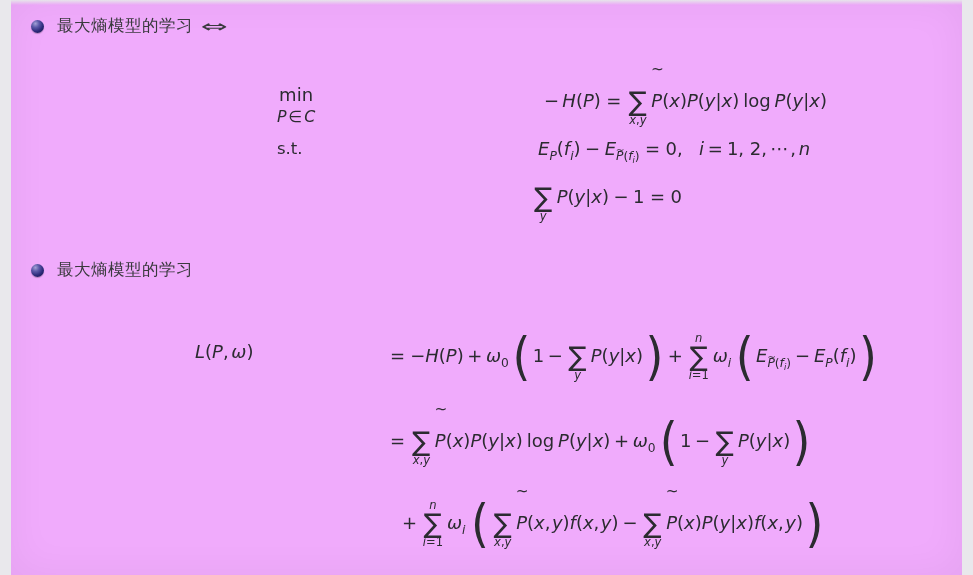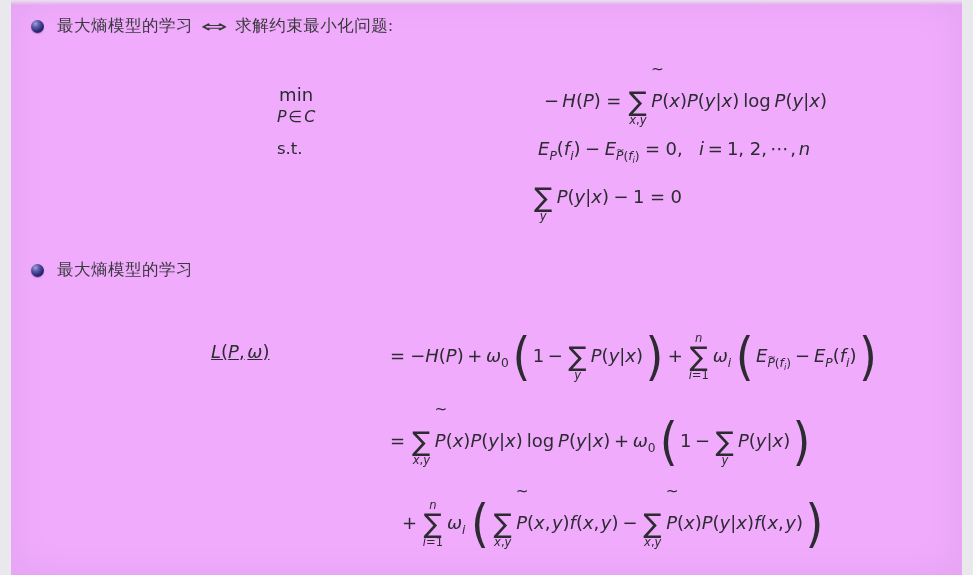--- a/index.html
+++ b/index.html
@@ -48,21 +48,20 @@
 </style>
 </head>
 <body>
 
 <div class="slide">
 
   <div class="bullet-row" style="left:20px;top:14px;">
     <span class="ball"></span>
     <span class="cjk">最大熵模型的学习</span>
     <span class="arrow">⇔</span>
-    <span class="cjk">求解约束最小化问题:</span>
   </div>
 
   <div class="math" style="position:absolute;left:266px;top:84px;"><span class="mstack">
         <span class="srow"><span class="mu">min</span></span>
         <span class="srow srow-bot"><span class="mi">P</span><span class="msp" style="width: 0.12em;"></span><span class="mu">∈</span><span class="msp" style="width: 0.12em;"></span><span class="mi">C</span></span>
       </span></div>
   <div class="fline math" style="left:533px;top:70px;"><span class="mu">−</span><span class="msp" style="width: 0.18em;"></span><span class="mi">H</span><span class="mu">(</span><span class="mi">P</span><span class="mu">)</span><span class="msp" style="width: 0.3em;"></span><span class="mu">=</span><span class="msp" style="width: 0.3em;"></span><span class="msum">
         <span class="slim"></span>
         <span class="ssig">∑</span>
         <span class="slim"><span class="mi">x</span><span class="mu">,</span><span class="mi">y</span></span>
@@ -73,21 +72,21 @@
         <span class="slim"></span>
         <span class="ssig">∑</span>
         <span class="slim"><span class="mi">y</span></span>
       </span><span class="msp" style="width: 0.12em;"></span><span class="mi">P</span><span class="mu">(</span><span class="mi">y</span><span class="mu">|</span><span class="mi">x</span><span class="mu">)</span><span class="msp" style="width: 0.25em;"></span><span class="mu">−</span><span class="msp" style="width: 0.25em;"></span><span class="mu">1</span><span class="msp" style="width: 0.3em;"></span><span class="mu">=</span><span class="msp" style="width: 0.3em;"></span><span class="mu">0</span></div>
 
   <div class="bullet-row" style="left:20px;top:258px;">
     <span class="ball"></span>
     <span class="cjk">最大熵模型的学习</span>
   </div>
 
-  <div class="fline-sm math" style="left:200px;top:337px;text-decoration:underline;"><span class="mi">L</span><span class="mu">(</span><span class="mi">P</span><span class="mu">,</span><span class="msp" style="width: 0.15em;"></span><span class="mi">ω</span><span class="mu">)</span></div>
+  <div class="fline-sm math" style="left:184px;top:337px;"><span class="mi">L</span><span class="mu">(</span><span class="mi">P</span><span class="mu">,</span><span class="msp" style="width: 0.15em;"></span><span class="mi">ω</span><span class="mu">)</span></div>
   <div class="fline math" style="left:379px;top:325px;"><span class="mu">=</span><span class="msp" style="width: 0.28em;"></span><span class="mu">−</span><span class="mi">H</span><span class="mu">(</span><span class="mi">P</span><span class="mu">)</span><span class="msp" style="width: 0.2em;"></span><span class="mu">+</span><span class="msp" style="width: 0.2em;"></span><span class="mi">ω</span><span class="msub"><span class="mu">0</span></span><span class="msp" style="width: 0.15em;"></span><span class="mbig">(</span><span class="msp" style="width: 0.08em;"></span><span class="mu">1</span><span class="msp" style="width: 0.2em;"></span><span class="mu">−</span><span class="msp" style="width: 0.2em;"></span><span class="msum">
         <span class="slim"></span>
         <span class="ssig">∑</span>
         <span class="slim"><span class="mi">y</span></span>
       </span><span class="msp" style="width: 0.1em;"></span><span class="mi">P</span><span class="mu">(</span><span class="mi">y</span><span class="mu">|</span><span class="mi">x</span><span class="mu">)</span><span class="msp" style="width: 0.08em;"></span><span class="mbig">)</span><span class="msp" style="width: 0.2em;"></span><span class="mu">+</span><span class="msp" style="width: 0.2em;"></span><span class="msum">
         <span class="slim"><span class="mi">n</span></span>
         <span class="ssig">∑</span>
         <span class="slim"><span class="mi">i</span><span class="mu">=</span><span class="mu">1</span></span>
       </span><span class="msp" style="width: 0.1em;"></span><span class="mi">ω</span><span class="msub"><span class="mi">i</span></span><span class="msp" style="width: 0.2em;"></span><span class="mbig">(</span><span class="msp" style="width: 0.08em;"></span><span class="mi">E</span><span class="msub"><span class="mtilde"><span class="tmark">∼</span><span class="mi">P</span></span><span class="mu">(</span><span class="mi">f</span><span class="msub"><span class="mi">i</span></span><span class="mu">)</span></span><span class="msp" style="width: 0.22em;"></span><span class="mu">−</span><span class="msp" style="width: 0.22em;"></span><span class="mi">E</span><span class="msub"><span class="mi">P</span></span><span class="mu">(</span><span class="mi">f</span><span class="msub"><span class="mi">i</span></span><span class="mu">)</span><span class="msp" style="width: 0.08em;"></span><span class="mbig">)</span></div>
   <div class="fline math" style="left:379px;top:410px;"><span class="mu">=</span><span class="msp" style="width: 0.28em;"></span><span class="msum">

